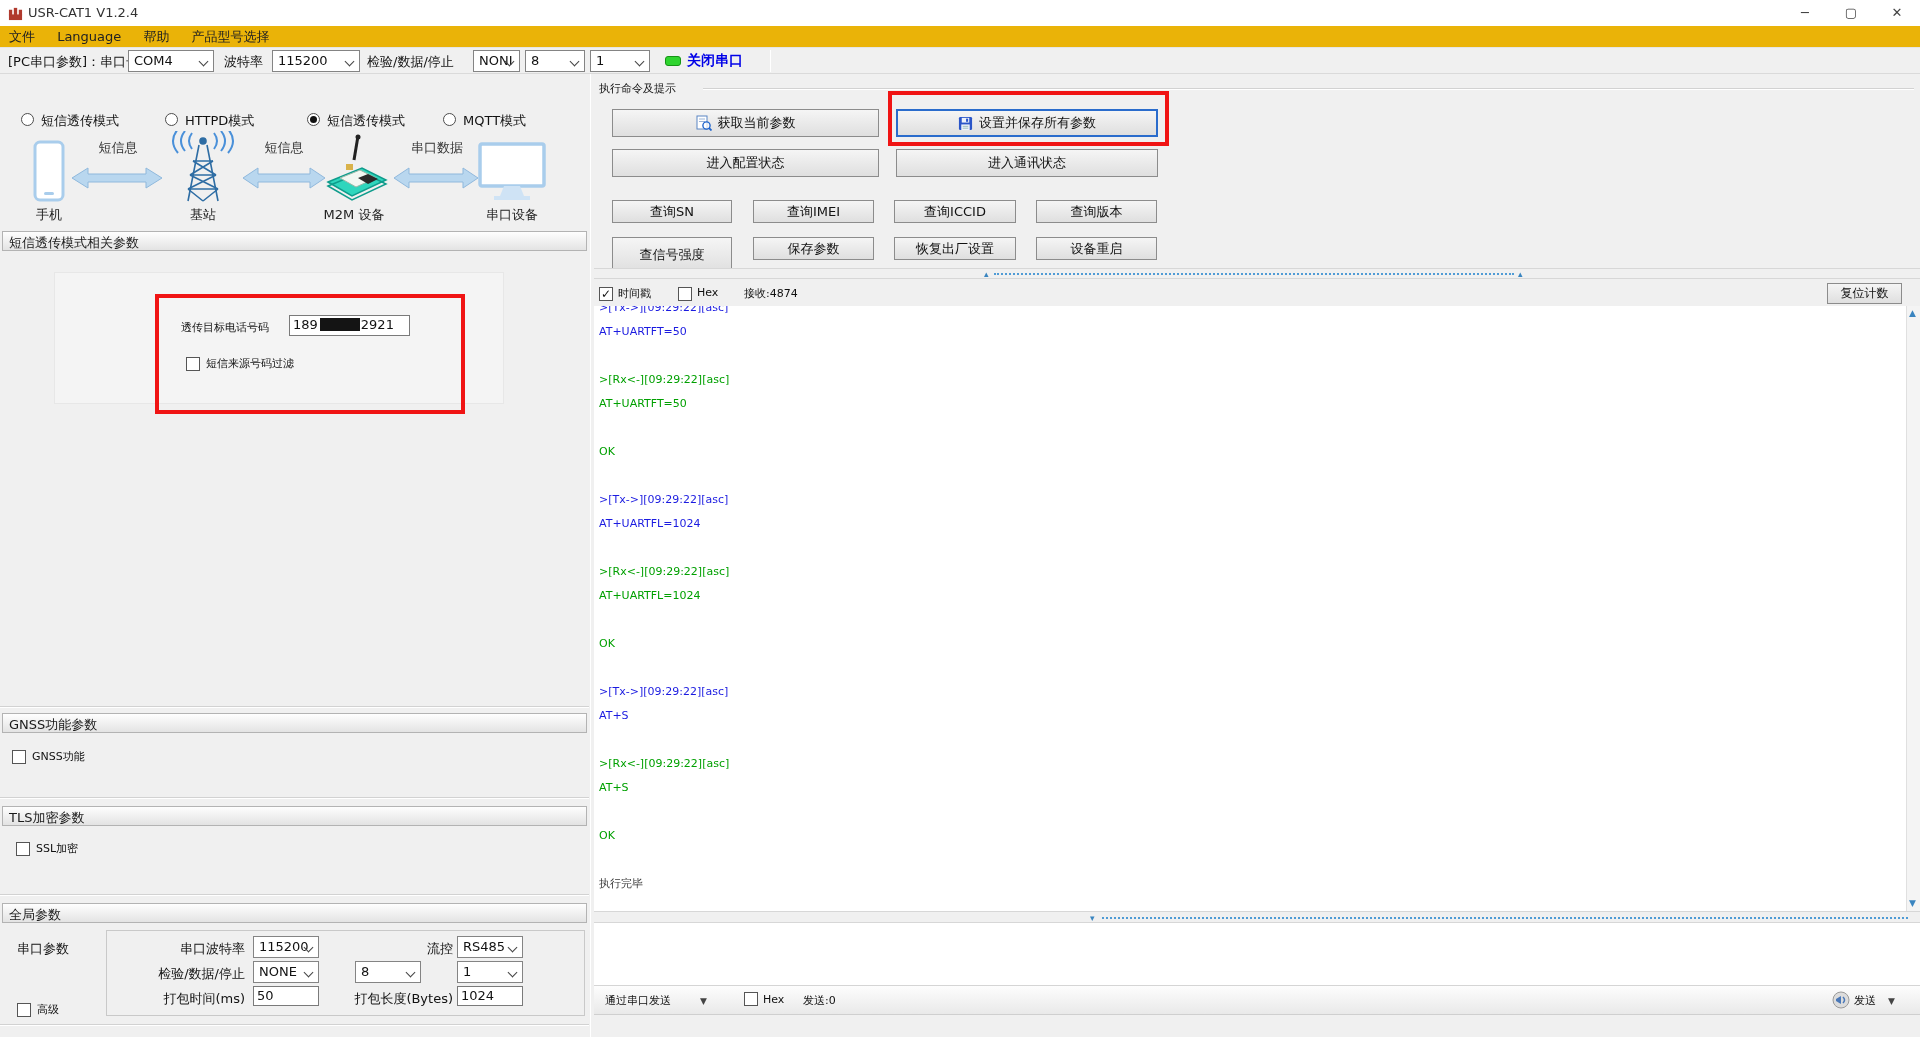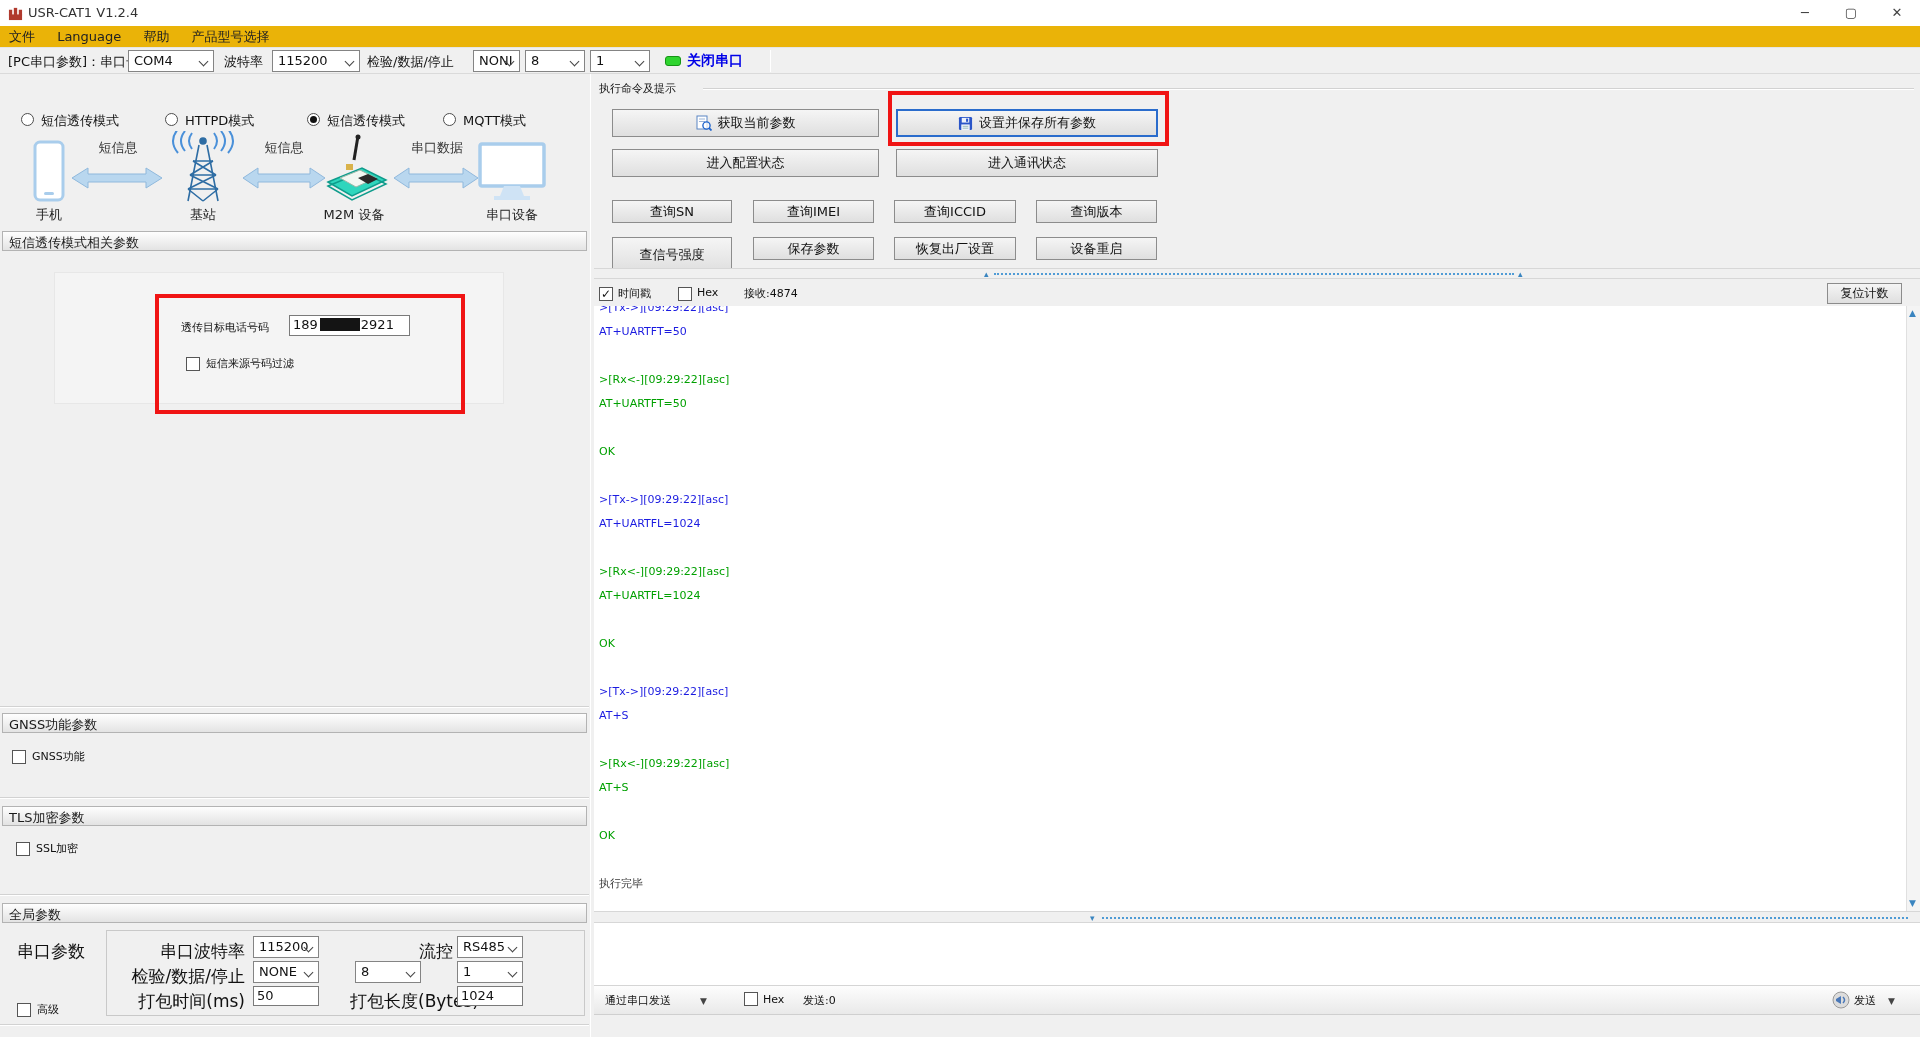--- a/index.html
+++ b/index.html
@@ -47,21 +47,21 @@
   .cb { width:14px; height:14px; background:#fff; border:1px solid #555; font-size:12px; line-height:12px; text-align:center; color:#111; }
   .cb.checked::after { content:"✓"; }
 
   .inner-panel { background:#f4f4f4; border:1px solid #e7e7e7; }
   .annotation { border:4px solid #f01414; }
 
   .tinput { background:#fff; border:1px solid #7a7a7a; font-size:13px; padding:1px 3px; line-height:16px; white-space:nowrap; overflow:hidden; }
   .redact { display:inline-block; width:40px; height:13px; background:#141414; vertical-align:-2px; margin:0 1px 0 2px; }
 
   .gbox { border:1px solid #c9c9c9; }
-  .glabel { position:absolute; font-size:17px; white-space:nowrap; }
+  .glabel { position:absolute; font-size:13px; white-space:nowrap; }
   .r-align { text-align:right; }
 
   
   .btn {
     position:absolute; background:linear-gradient(#f5f5f5,#dfdfdf); border:1px solid #8c8c8c;
     font-size:13px; color:#111; display:flex; align-items:center; justify-content:center; gap:6px;
     white-space:nowrap;
   }
   .btn.focus { border:2px solid #2a6ccc; }
 

